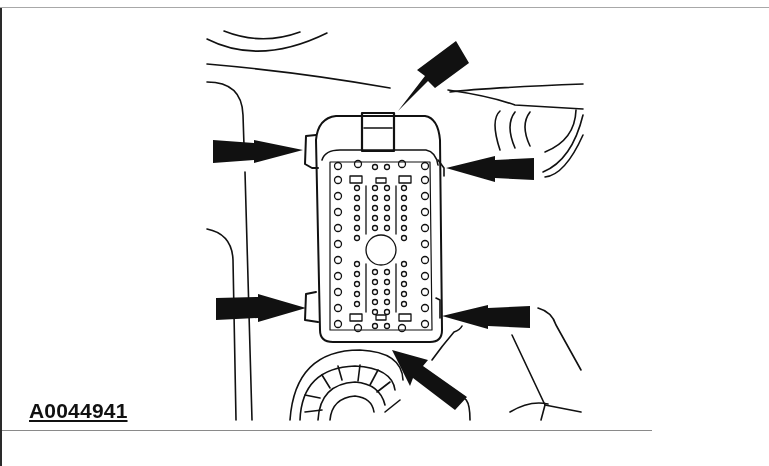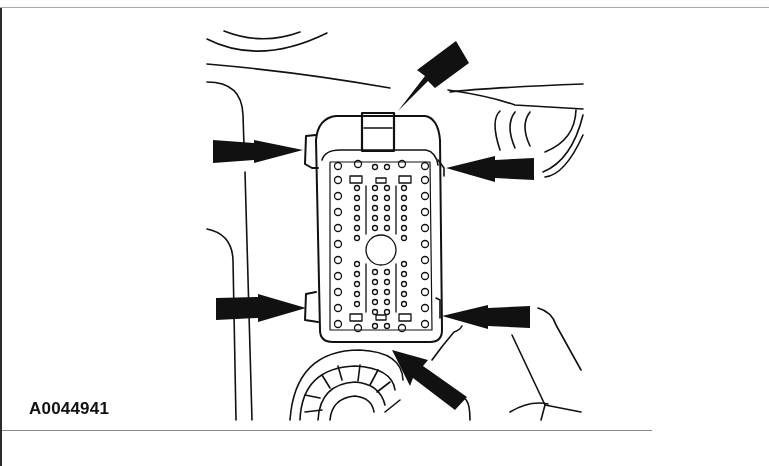--- a/index.html
+++ b/index.html
@@ -1,21 +1,21 @@
 <!DOCTYPE html>
 <html><head>
   <meta charset="utf-8">
   <style>
     html, body { margin: 0; padding: 0; background: #ffffff; }
     body { width: 769px; height: 466px; position: relative; overflow: hidden; font-family: "Liberation Sans", sans-serif; }
     .top-rule { position: absolute; left: 0; top: 7px; width: 769px; height: 1px; background: #a8a8a8; }
     .left-border { position: absolute; left: 0; top: 8px; width: 2px; height: 458px; background: #2a2a2a; }
     .bottom-rule { position: absolute; left: 2px; top: 430px; width: 650px; height: 1px; background: #8a8a8a; }
     .figure { position: absolute; left: 0; top: 0; width: 769px; height: 466px; }
-    .fig-id { position: absolute; left: 29px; top: 399px; font-size: 17px; font-weight: bold; color: #111; letter-spacing: 0.2px; }
+    .fig-id { position: absolute; left: 29px; top: 399px; font-size: 21px; font-weight: bold; color: #111; letter-spacing: 0.2px; text-decoration: underline; }
   </style>
 </head>
 <body>
 
 <div class="top-rule"></div>
 <div class="left-border"></div>
 
 <svg class="figure" viewBox="0 0 769 466" xmlns="http://www.w3.org/2000/svg">
   <g fill="none" stroke="#111" stroke-width="1.6" stroke-linecap="round" stroke-linejoin="round">
 

